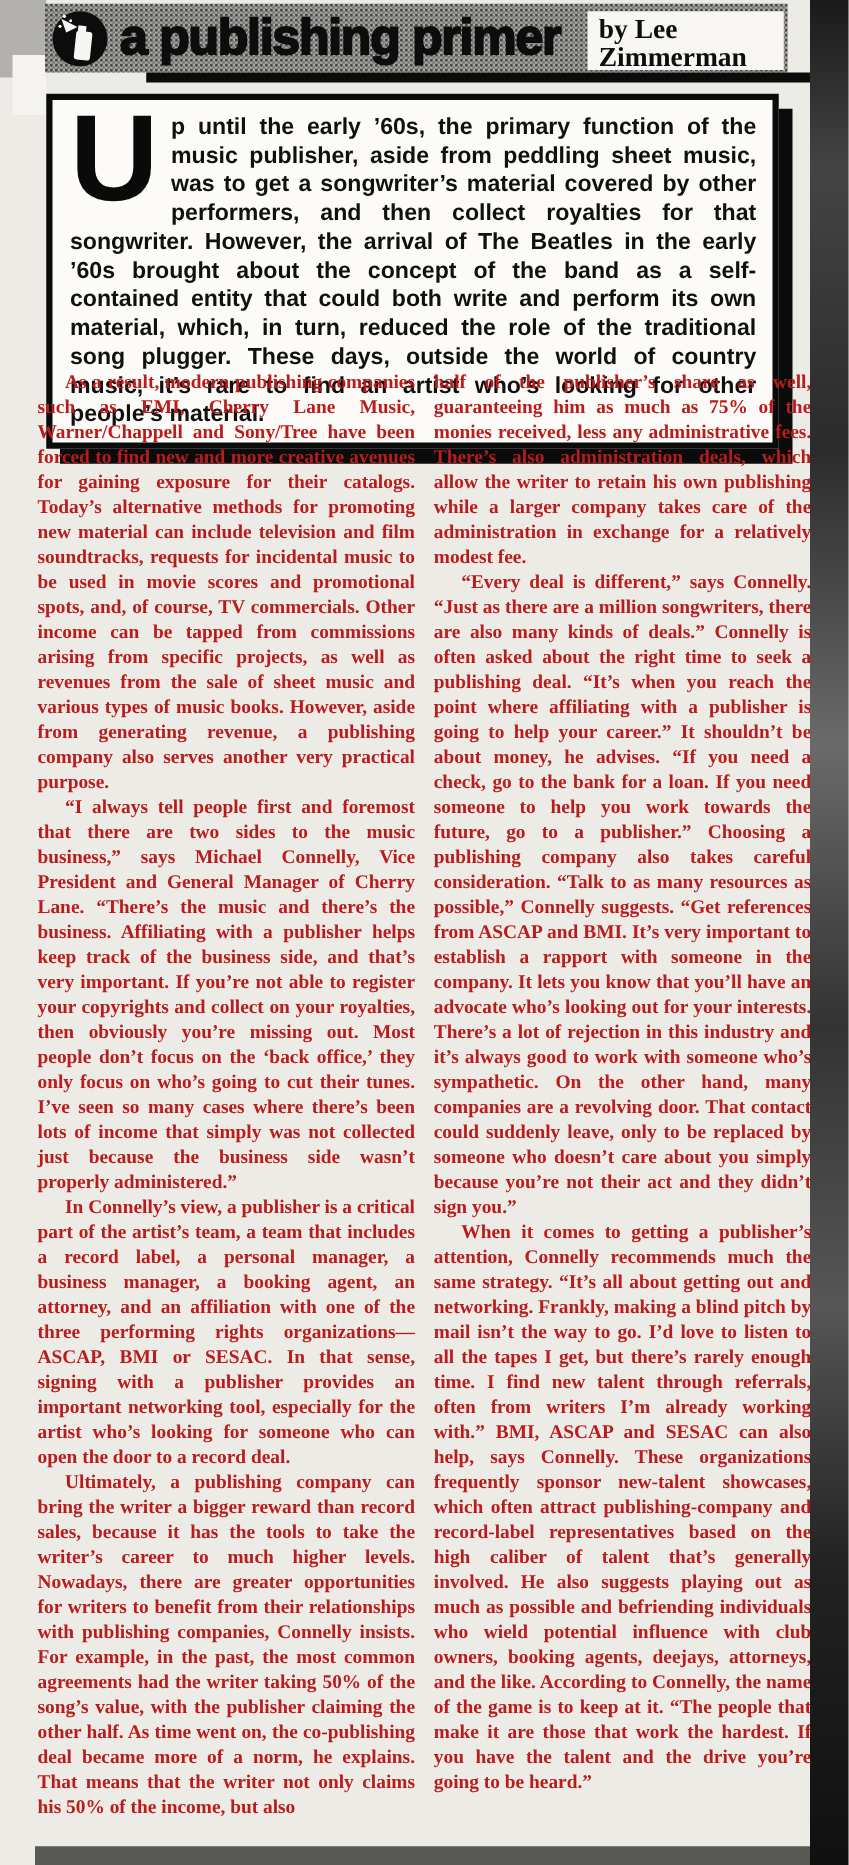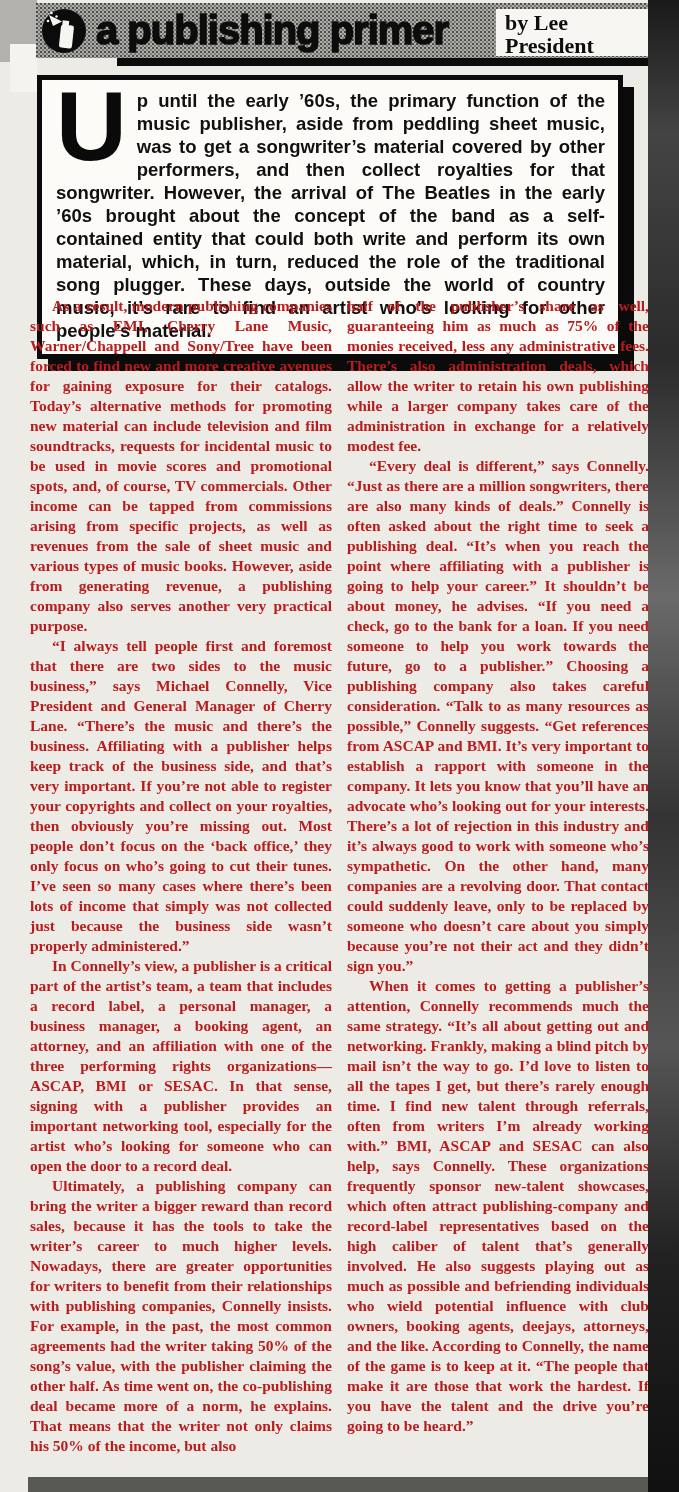--- a/index.html
+++ b/index.html
@@ -5,21 +5,21 @@
   html,body{margin:0;padding:0;background:#9a9a98;}
   .scan{position:relative;width:679px;height:1492px;background:#edebe6;overflow:hidden;
         font-family:"Liberation Serif",serif;}
   
   .edge-right{position:absolute;top:0;right:0;width:31px;height:100%;
     background:linear-gradient(180deg,#1a1a1a 0%,#444 9%,#2b2b2b 24%,#6a6a6a 40%,#333 55%,#565656 70%,#222 84%,#101010 100%);}
   .edge-bottom{position:absolute;left:28px;right:31px;bottom:0;height:15px;background:#585855;}
   .edge-left-top{position:absolute;left:0;top:0;width:37px;height:62px;background:#b2b1ae;}
   .edge-left-notch{position:absolute;left:10px;top:44px;width:27px;height:48px;background:#f4f3ef;}
   
-  .banner{position:absolute;left:36px;top:3px;right:23px;height:55px;
+  .banner{position:absolute;left:36px;top:3px;right:49px;height:55px;
     display:flex;align-items:center;
     background-color:#aeadaa;
     background-image:
       radial-gradient(circle at 1px 1px,#4a4a47 1px,transparent 1.5px),
       radial-gradient(circle at 3px 3px,#7b7a76 1px,transparent 1.5px);
     background-size:4px 4px;}
   .logo{margin-left:5px;display:block;width:46px;height:46px;flex:0 0 auto;}
   .title{margin:0 0 0 9px;font-family:"Liberation Sans",sans-serif;font-weight:bold;
     font-size:40px;letter-spacing:-1px;color:#0d0d0d;-webkit-text-stroke:1.6px #0d0d0d;
     white-space:nowrap;}
@@ -61,21 +61,21 @@
           <path d="M8 7 L21 13.5 L12 18 Z"></path>
           <circle cx="7" cy="13" r="1.3"></circle>
           <circle cx="10.5" cy="5" r="1.3"></circle>
           <circle cx="15.5" cy="8.5" r="1.2"></circle>
         </g>
       </svg>
     </span>
     <h1 class="title">a publishing primer</h1>
     <div class="byline">
       <span>by Lee</span>
-      <span>President</span>
+      <span>Zimmerman</span>
     </div>
   </header>
 
   <div class="rule"></div>
 
   <section class="intro">
     <span class="dropcap">U</span>
     <span>p until the early ’60s, the primary function of the music publisher, aside from peddling sheet music, was to get a songwriter’s material covered by other performers, and then collect royalties for that songwriter. However, the arrival of The Beatles in the early ’60s brought about the concept of the band as a self-contained entity that could both write and perform its own material, which, in turn, reduced the role of the traditional song plugger. These days, outside the world of country music, it’s rare to find an artist who’s looking for other people’s material.</span>
   </section>
 

